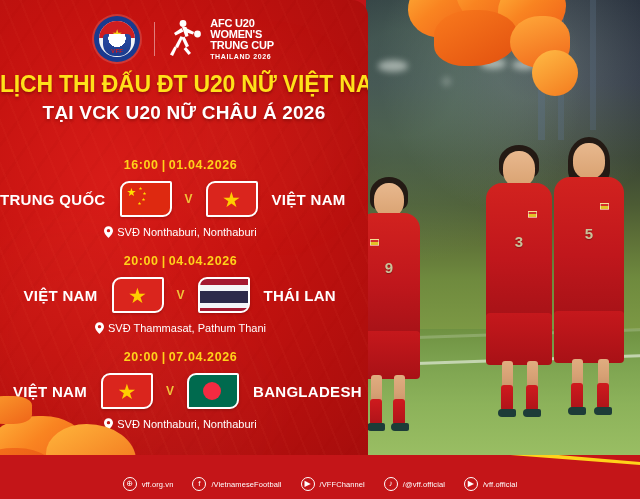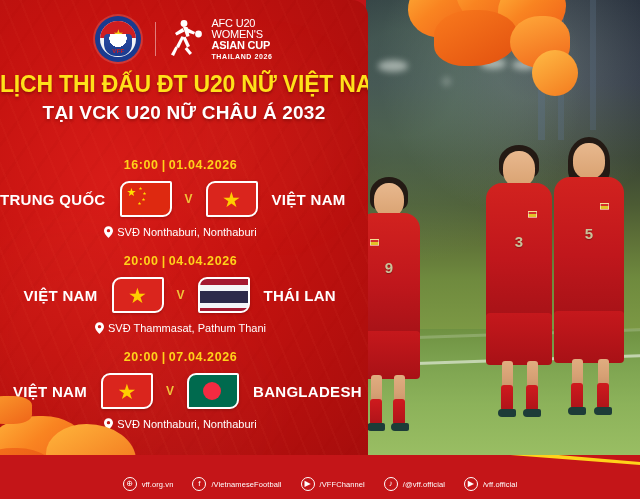--- a/index.html
+++ b/index.html
@@ -158,22 +158,22 @@
   .logo-div{
     width:1px; height:34px; background:rgba(255,255,255,.45);
     flex:0 0 auto;
   }
   .afc-logo{
     display:flex; align-items:center; gap:7px;
     flex:0 0 auto;
   }
   .afc-fig{ width:34px; height:42px; flex:0 0 auto; }
   .afc-words{ color:#fff; line-height:1.0; }
-  .afc-l1{ font-size:11px; font-weight:400; letter-spacing:-.2px; }
-  .afc-l2{ font-size:11px; font-weight:400; letter-spacing:-.2px; }
+  .afc-l1{ font-size:11px; font-weight:700; letter-spacing:-.2px; }
+  .afc-l2{ font-size:11px; font-weight:700; letter-spacing:-.2px; }
   .afc-l3{ font-size:11px; font-weight:800; letter-spacing:-.2px; }
   .afc-l4{ font-size:7px; font-weight:700; letter-spacing:.6px; margin-top:2px; }
 
   
   .title-wrap{ position:absolute; left:0; right:0; top:72px; text-align:center; }
   .title1{
     color:#ffe11a; font-size:23px; font-weight:800;
     letter-spacing:-.2px; line-height:1.1;
     text-shadow:0 2px 3px rgba(90,0,0,.45);
     white-space:nowrap;
@@ -378,29 +378,29 @@
             <path d="M15.5 18.5 L20 28 L17 29.6 L12.6 20 Z"></path>
             <path d="M14.2 19 L9 30 L6 28.6 L11.4 18.2 Z"></path>
             <path d="M17 29 L22 35 L19.6 37 L14.6 31 Z"></path>
             <path d="M8 29.6 L4 38 L1 36.6 L5.4 28.4 Z"></path>
             <circle cx="28.5" cy="16" r="3.4"></circle>
           </g>
         </svg>
         <div class="afc-words">
           <div class="afc-l1">AFC U20</div>
           <div class="afc-l2">WOMEN'S</div>
-          <div class="afc-l3">ASIAN CUP</div>
+          <div class="afc-l3">TRUNG CUP</div>
           <div class="afc-l4">THAILAND 2026</div>
         </div>
       </div>
     </div>
 
     <div class="title-wrap">
       <div class="title1">LỊCH THI ĐẤU ĐT U20 NỮ VIỆT NAM</div>
-      <div class="title2">TẠI VCK U20 NỮ CHÂU Á 2032</div>
+      <div class="title2">TẠI VCK U20 NỮ CHÂU Á 2026</div>
     </div>
 
 
     <div class="matches">
 
       <div class="match">
         <div class="m-time">
           <span>16:00</span><span class="sep">|</span><span>01.04.2026</span>
         </div>
         <div class="m-row">

